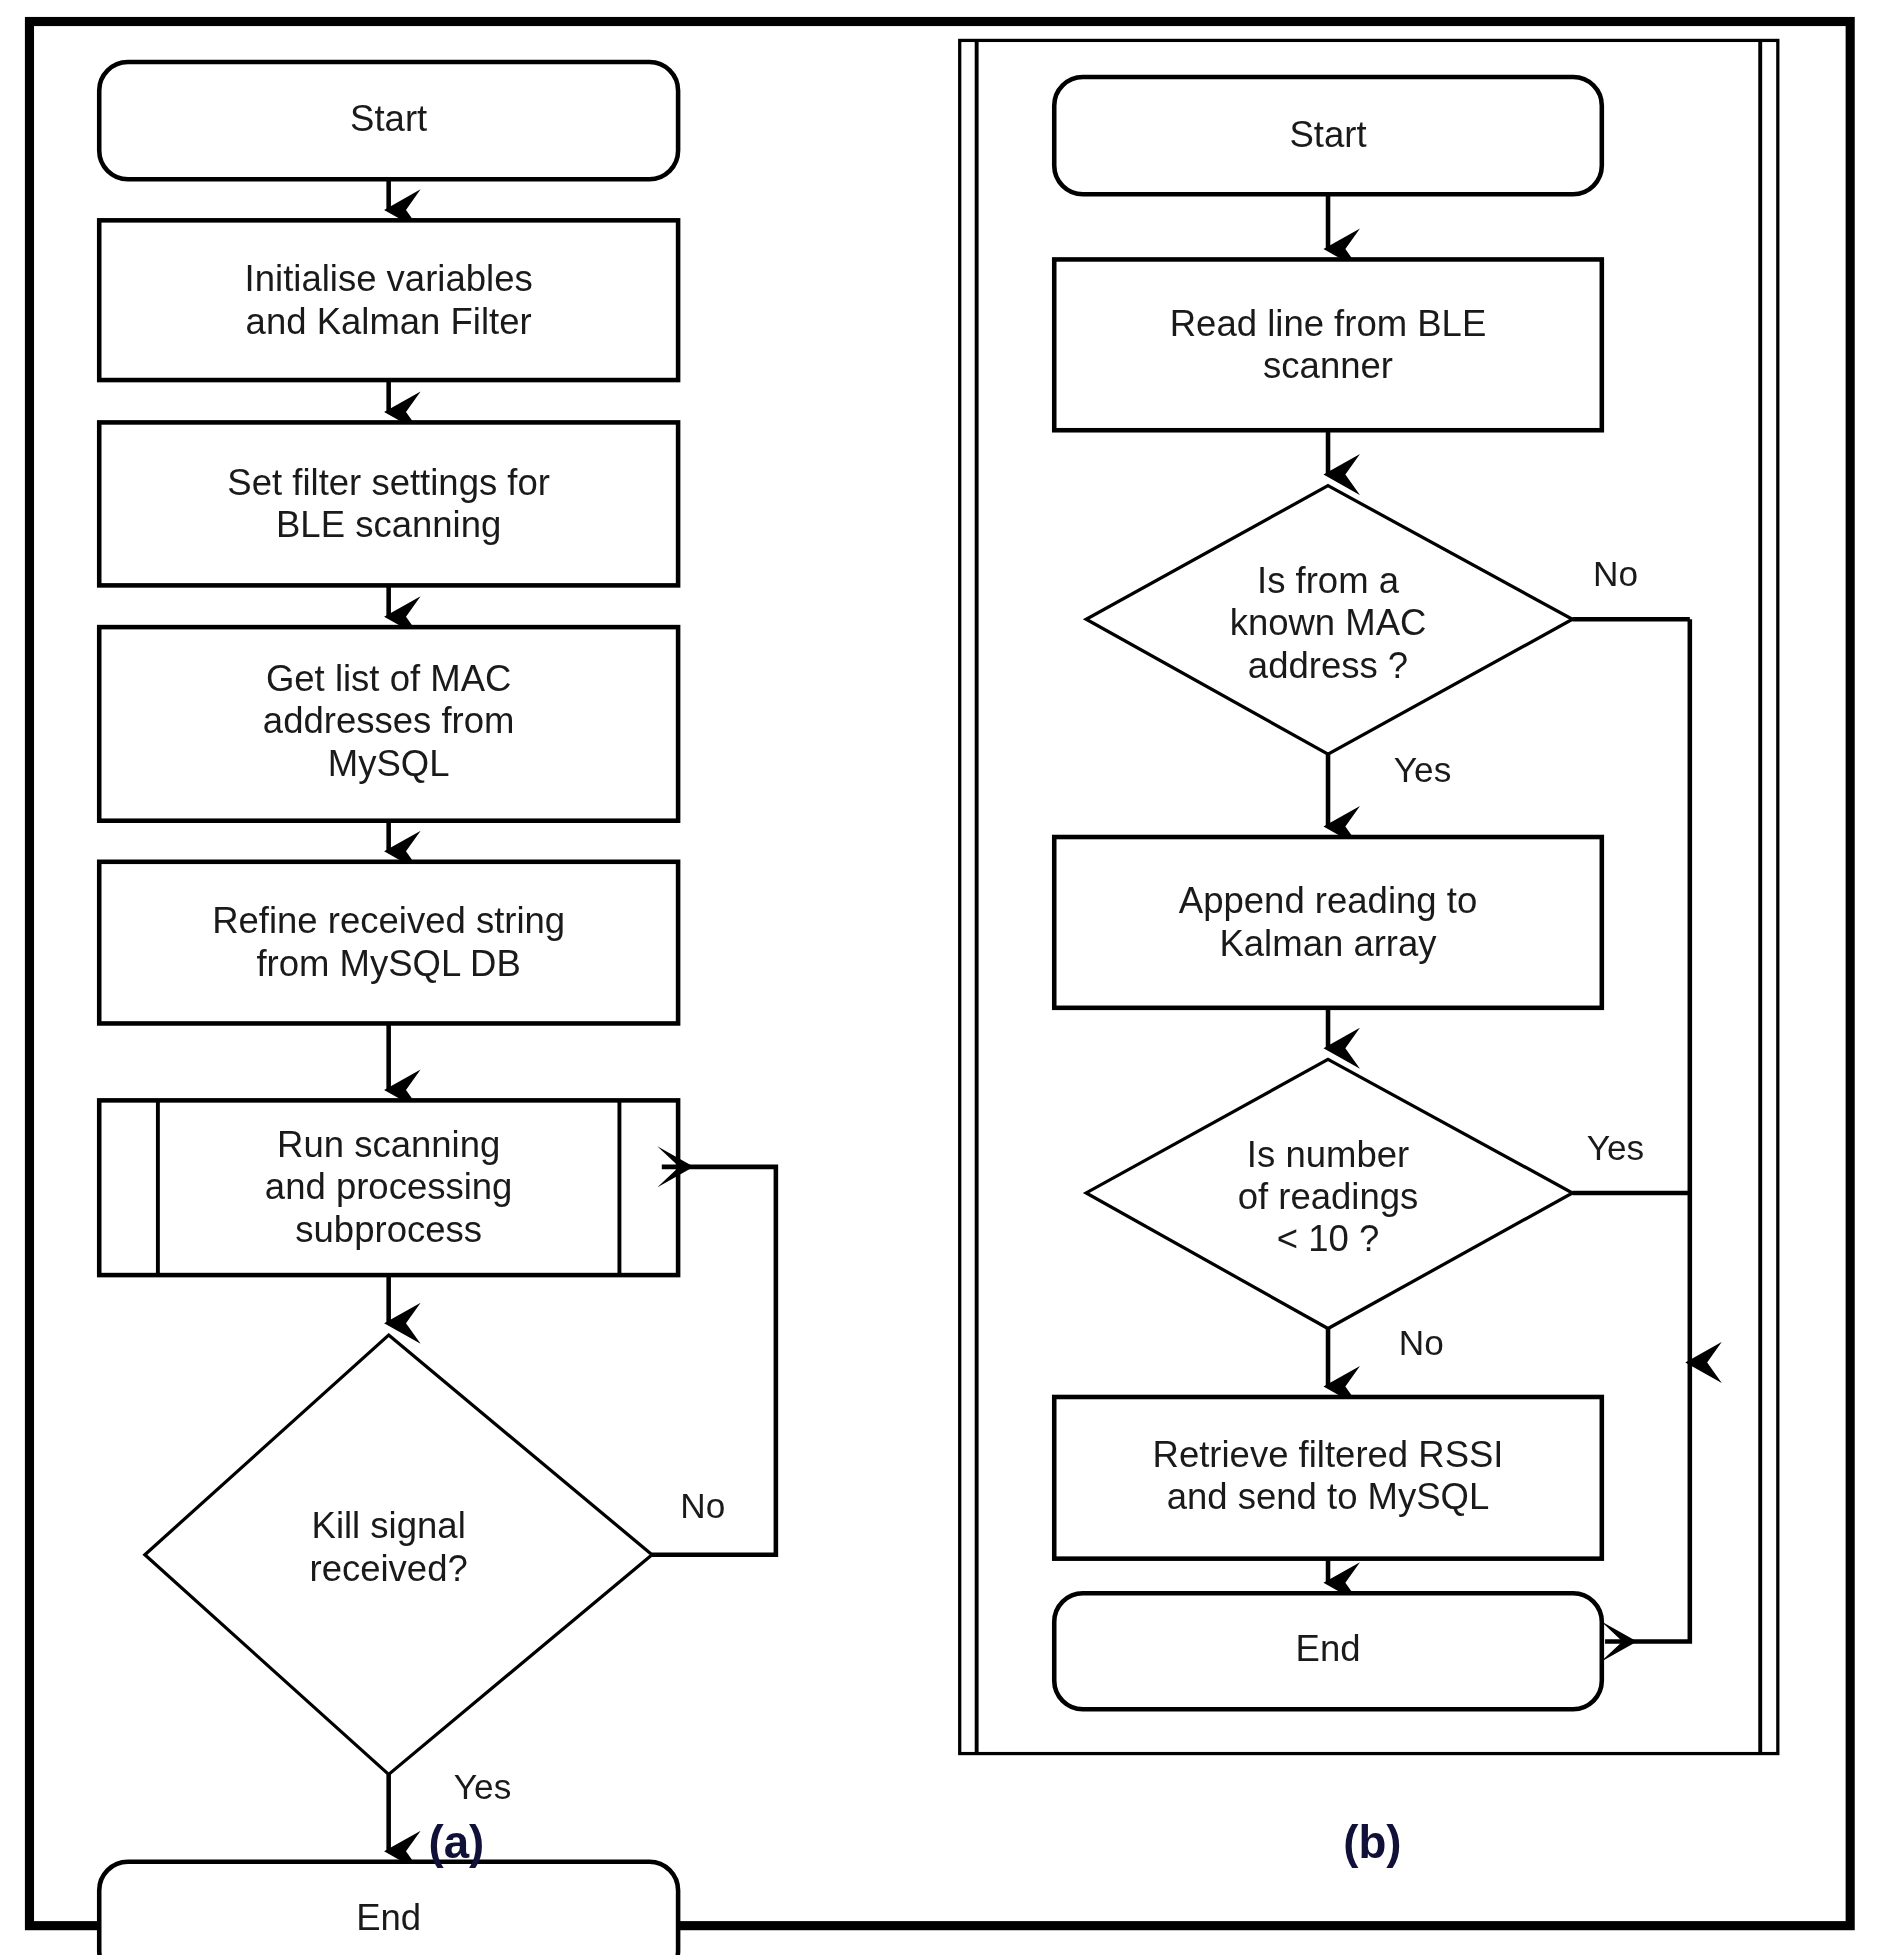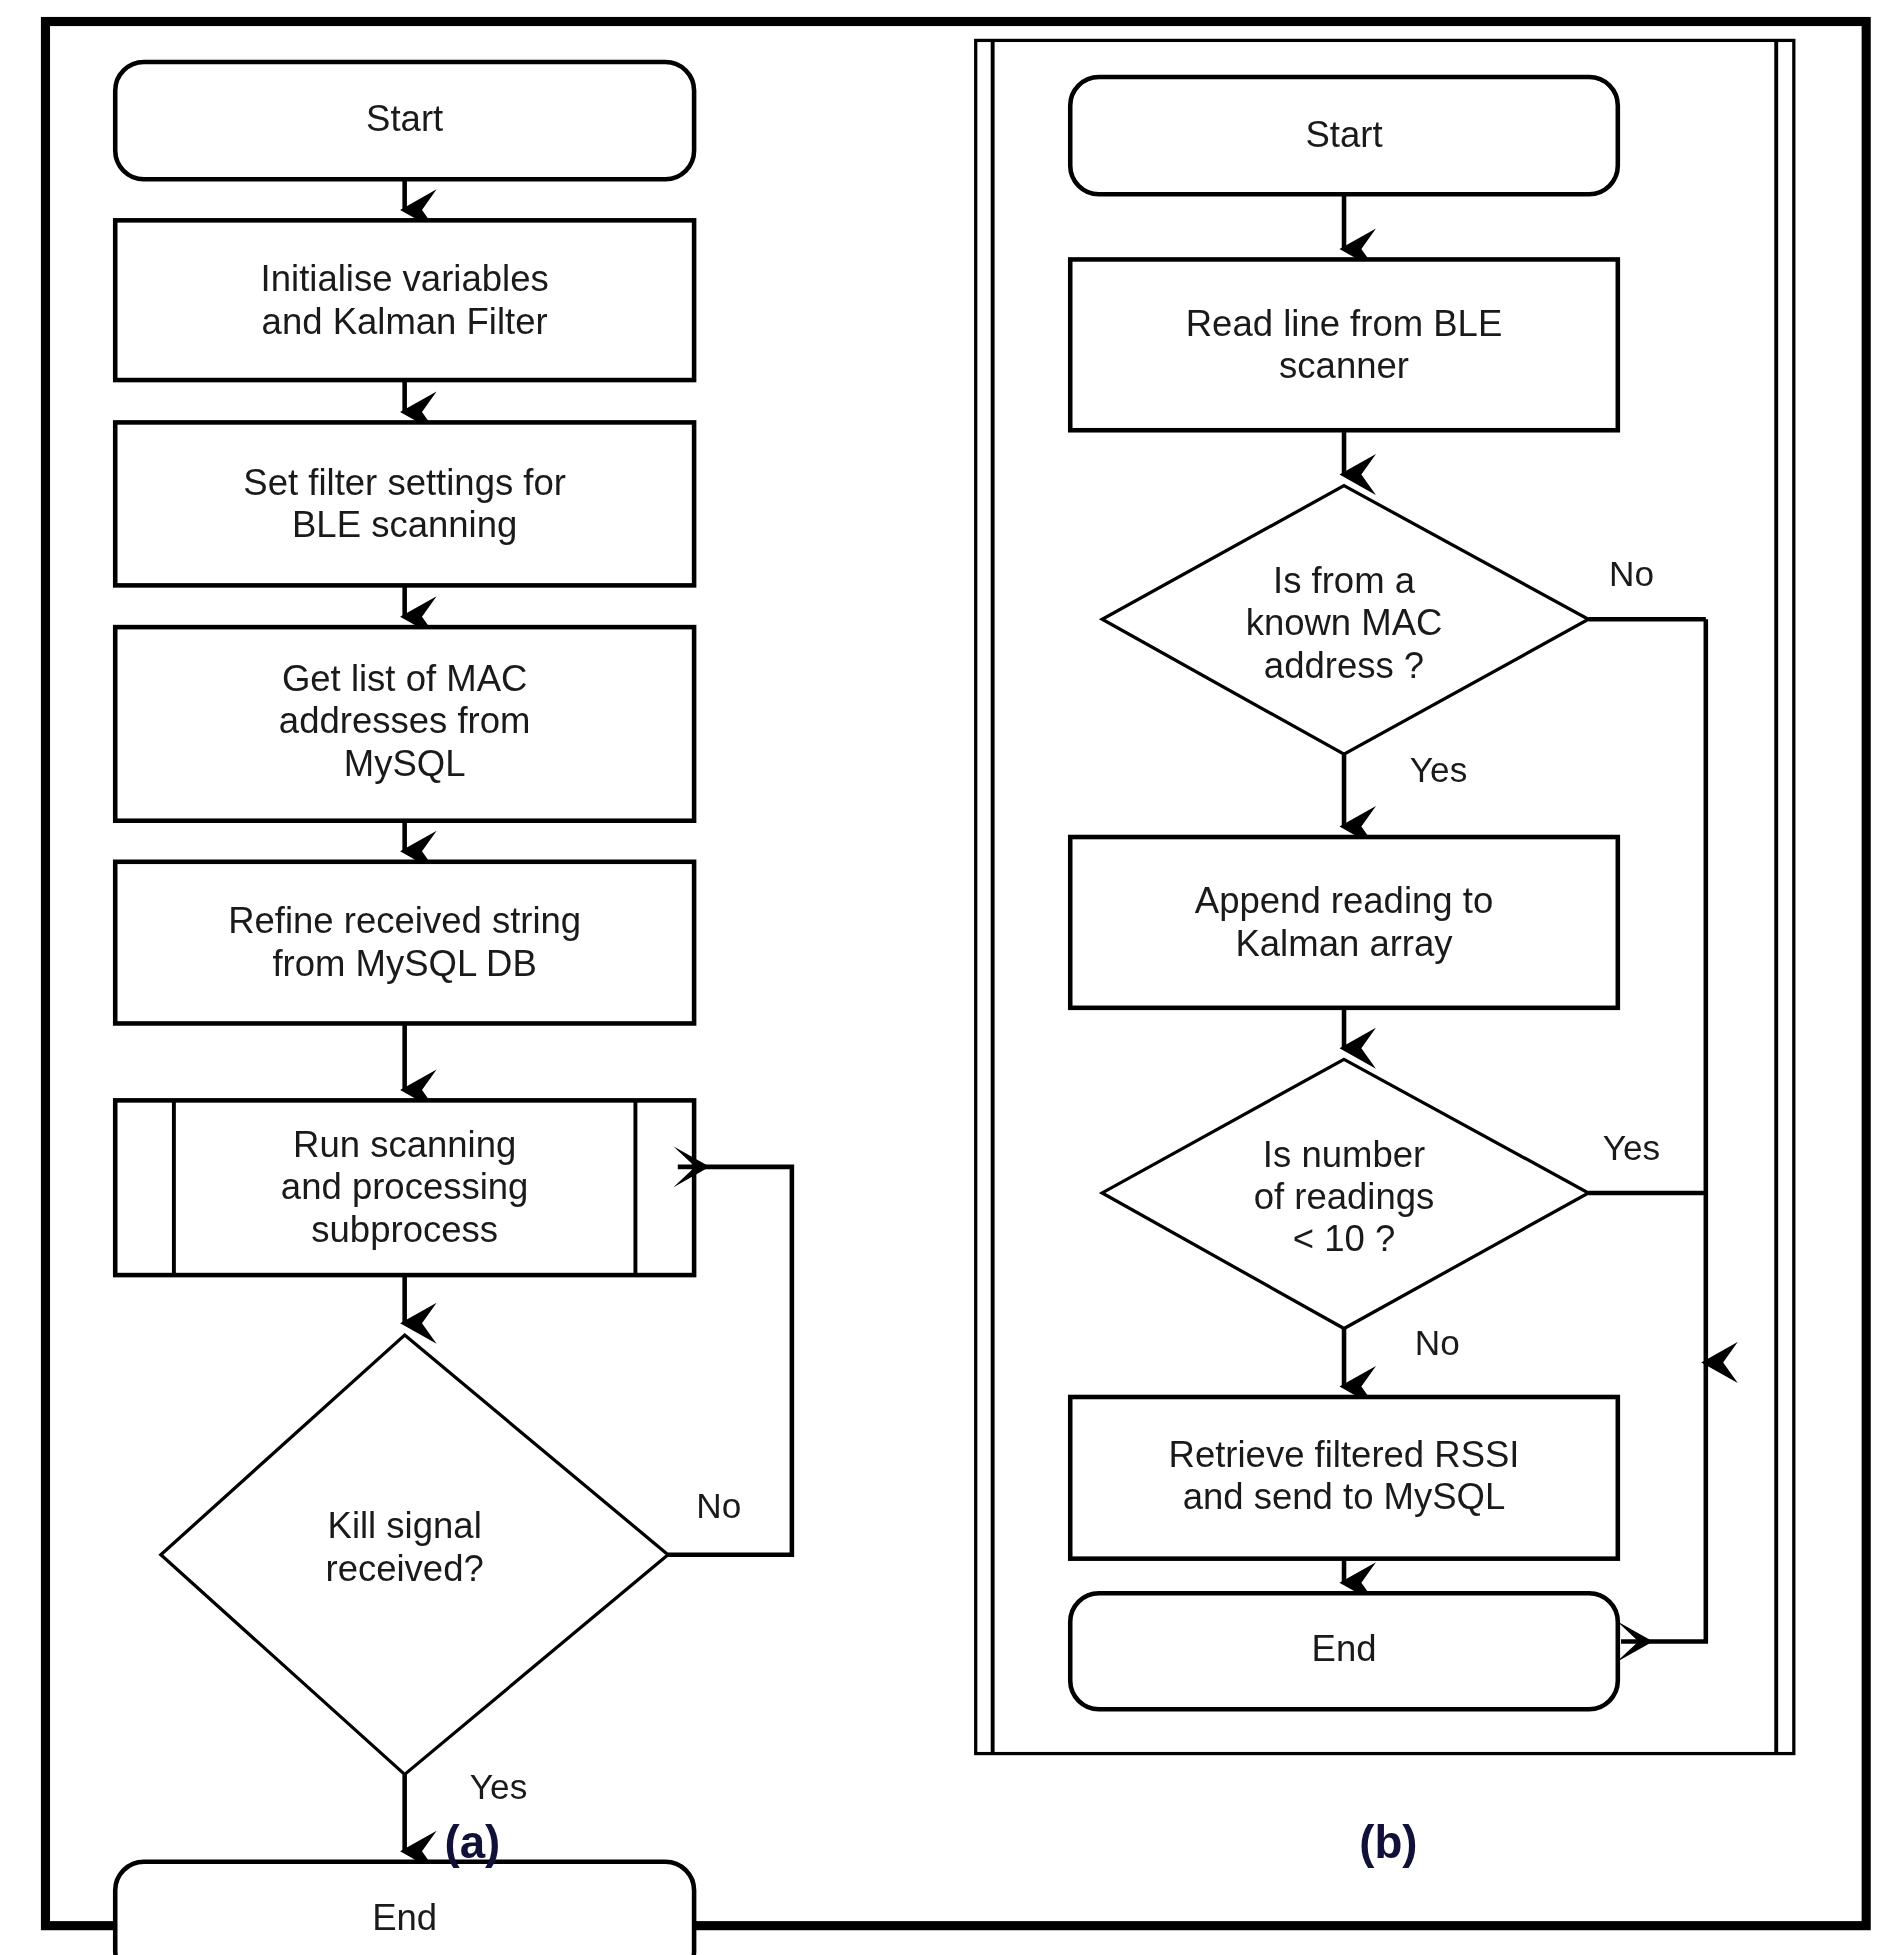--- a/index.html
+++ b/index.html
@@ -9,21 +9,21 @@
   }
   body {
     width: 1879px;
     height: 1955px;
     font-family: "Liberation Sans", sans-serif;
     position: relative;
     overflow: hidden;
   }
   #figure-root {
     position: absolute;
-    left: 16px;
+    left: 0;
     top: 0;
     width: 1513px;
     height: 1955px;
   }
   svg.flow-canvas {
     position: absolute;
     left: 0;
     top: 0;
     width: 1879px;
     height: 1955px;

